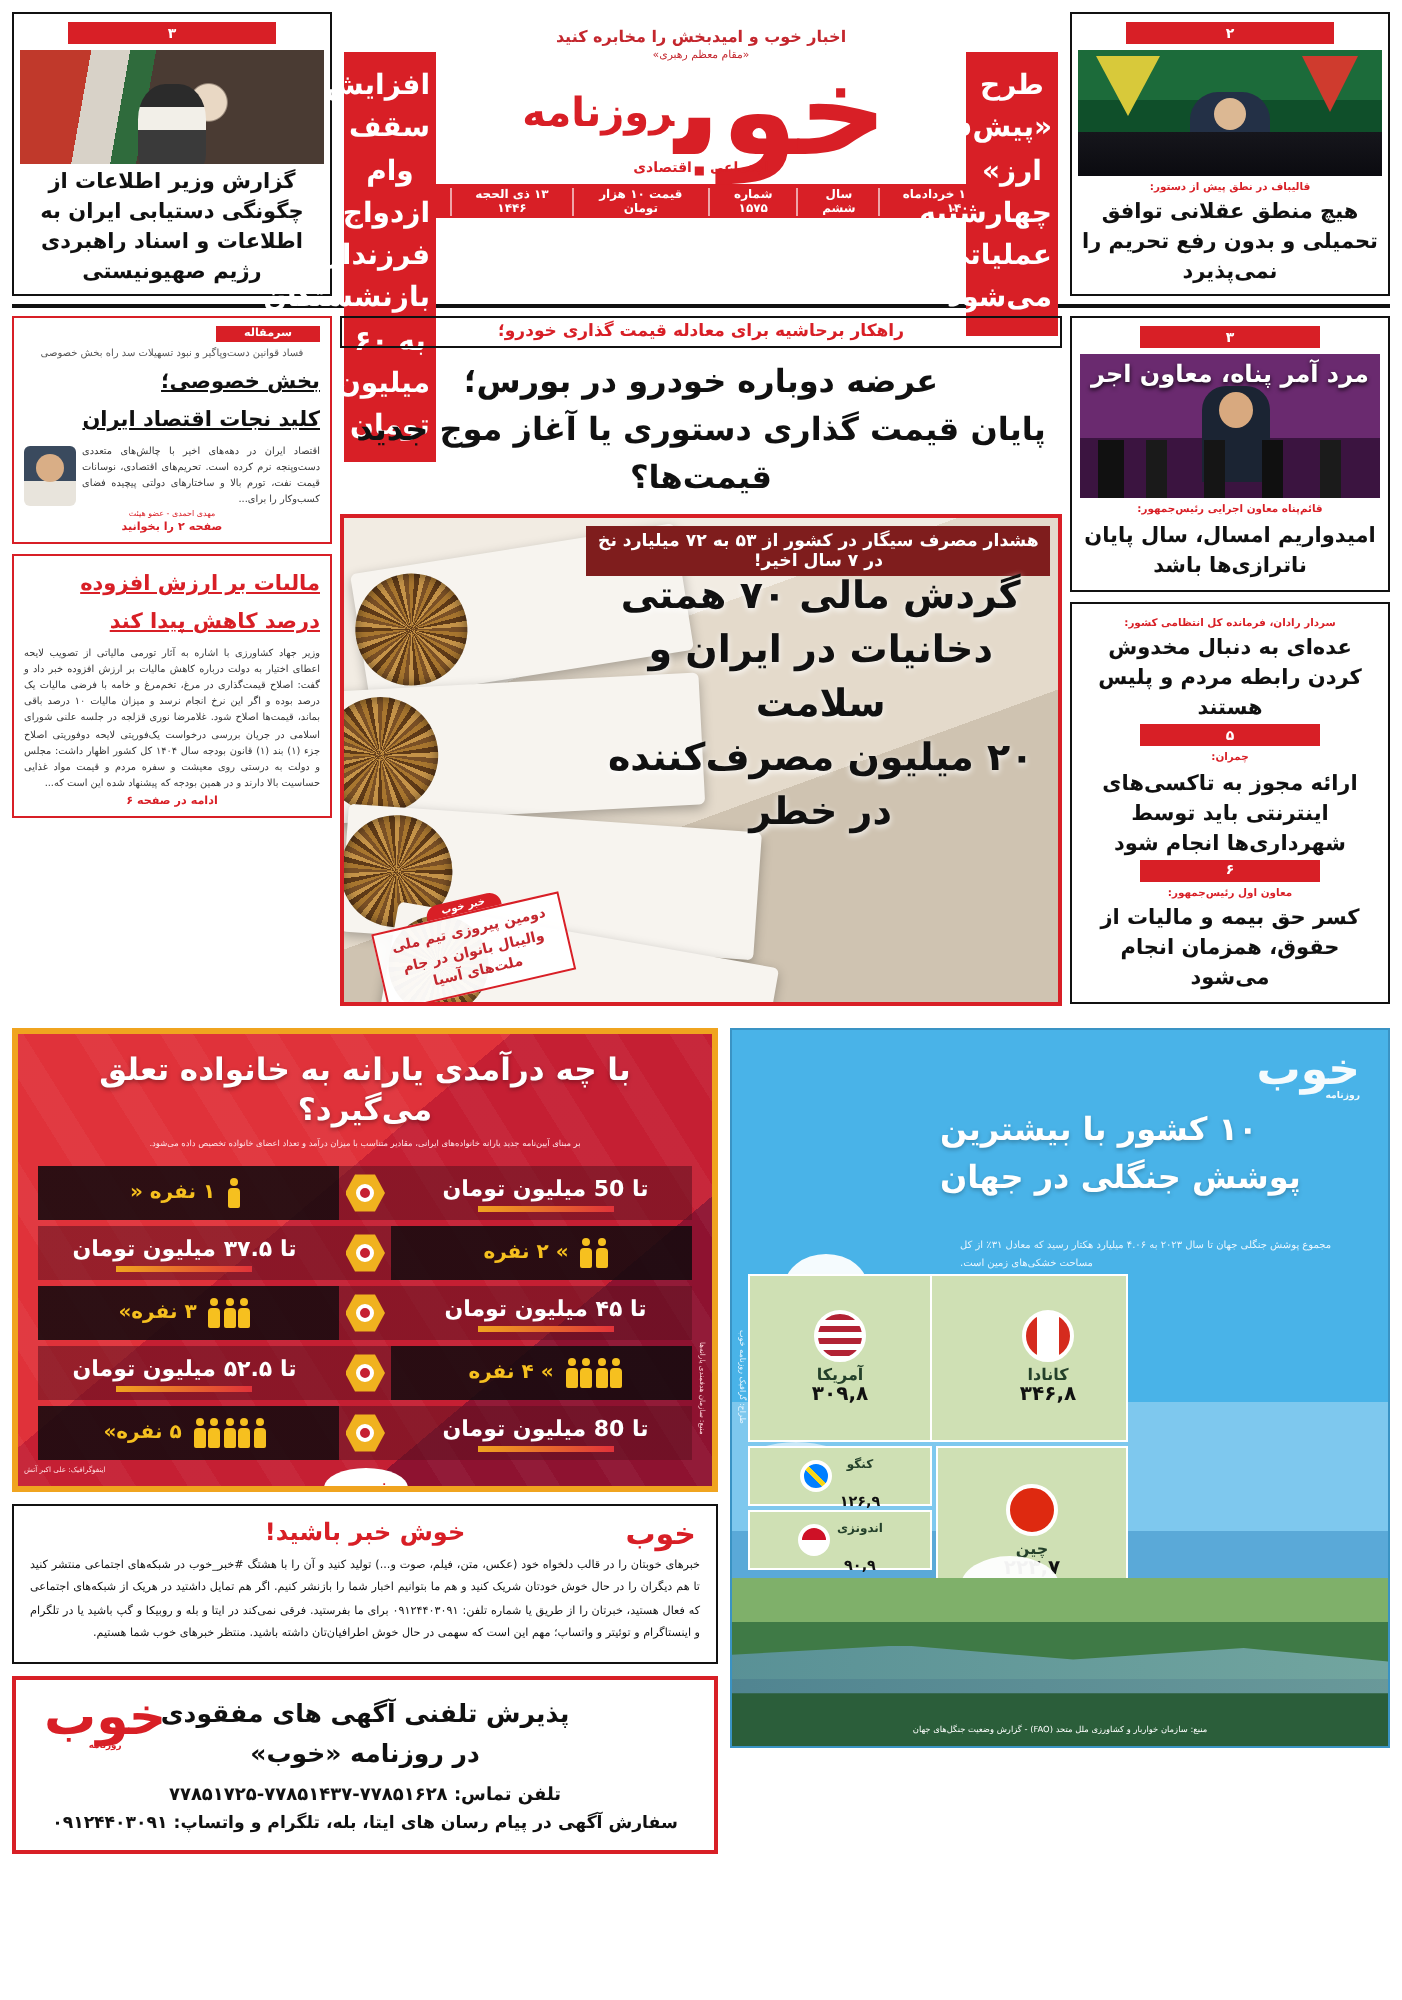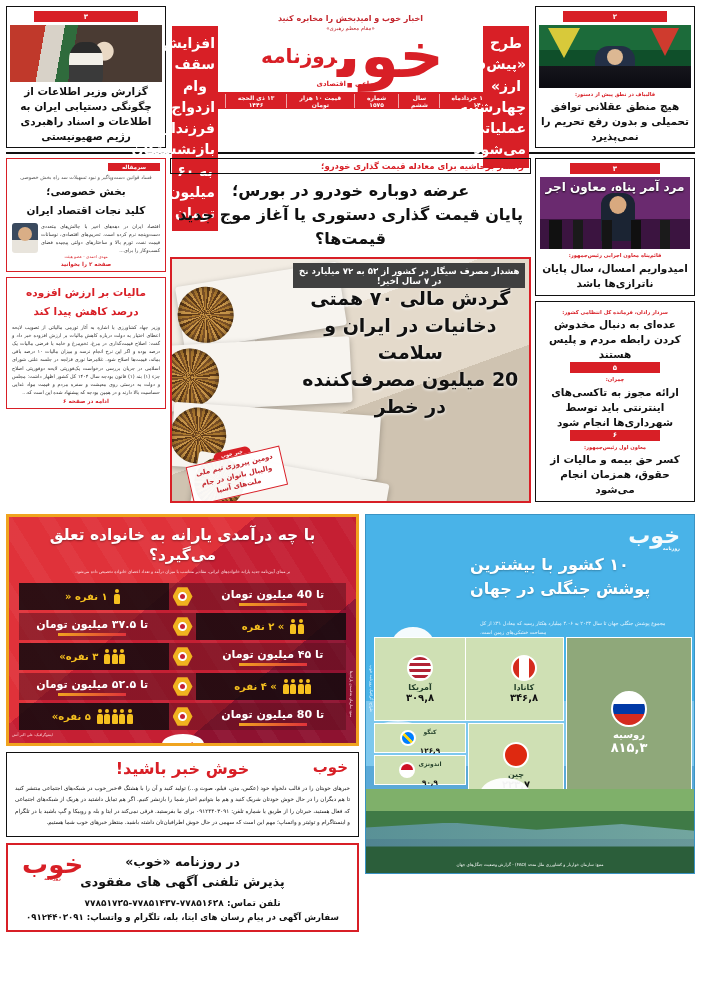--- a/index.html
+++ b/index.html
@@ -131,21 +131,21 @@
   }
   .dateline span + span { border-right:1px solid rgba(255,255,255,.6); padding-right:5px; }
 
   
   .hrule { border-top: 2.2px solid #111; margin: 4px 0 0; }
 
   
   .mid-zone { display:flex; gap:4px; margin-top: 4px; height: 350px; }
 
   .sub-head-box {
-    border:1.3px solid #111; padding:2px 6px; 
+    border:1.3px solid #111; padding:2px 6px; text-align:center;
     font-size: 8.5px; font-weight:bold; color:#d81f26; margin-bottom: 5px;
   }
   .lead-head {
     text-align:center; font-size: 16px; font-weight:bold; color:#111;
     line-height: 1.5; margin-bottom: 6px;
   }
   .lead-head .l2 { display:block; }
 
   
   .cig-wrap {
@@ -170,21 +170,21 @@
   .c1 .tob { left:-2px; top:4px; width:56px; height:56px; }
   .c2 { left:-2%; top:34%; width: 52%; height: 66px; transform: rotate(-3deg); }
   .c2 .tob { left:-4px; top:4px; width:58px; height:58px; }
   .c3 { left:0%;  top:62%; width: 58%; height: 64px; transform: rotate(4deg); }
   .c3 .tob { left:-2px; top:4px; width:56px; height:56px; }
   .c4 { left:6%;  top:86%; width: 54%; height: 58px; transform: rotate(10deg); }
   .c4 .tob { left:0px; top:3px; width:50px; height:50px; }
 
   .cig-alert {
     position:absolute; top:4px; right:4px; left:34%;
-    background:#404040; color:#fff; font-size:8.6px; font-weight:bold;
+    background:#7f1d1d; color:#fff; font-size:8.6px; font-weight:bold;
     text-align:center; padding:2.5px 4px;
   }
   .cig-title {
     position:absolute; top: 26px; right: 8px; width: 62%;
     text-align:center; font-size: 19px; font-weight:bold; color:#111;
     line-height: 1.42; text-shadow: 0 1px 3px rgba(255,255,255,.95);
   }
   .cig-stamp {
     position:absolute; bottom: 6px; left: 16px; width: 96px;
     transform: rotate(-13deg); text-align:center;
@@ -200,22 +200,22 @@
   }
 
   
   .nbox { border:1.4px solid #d81f26; padding:4px 5px; margin-bottom:5px; background:#fff; }
   .nbox-tag {
     background:#d81f26; color:#fff; font-size:5.6px; font-weight:bold;
     text-align:center; padding:1px 0; width: 52px; margin: 0 0 3px auto;
   }
   .nbox-kick { font-size: 5px; color:#555; text-align:center; line-height:1.45; }
   .nbox-title {
-    font-size: 10.5px; font-weight:bold; color:#111; text-align:center;
-    line-height:1.5; margin: 3px 0;
+    font-size: 10.5px; font-weight:bold; color:#111; 
+    line-height:1.5; margin: 3px 0; text-decoration: underline;
   }
   .nbox-title.red { color:#d81f26; }
   .nbox-body {
     font-size: 4.9px; color:#333; line-height: 1.66; text-align: justify;
     position:relative;
   }
   .nbox-body .face {
     float:left; width: 26px; height: 30px; margin: 1px 3px 1px 0;
     background: linear-gradient(#3a4a5e 0 58%, #e8e4dc 58% 100%);
     border-radius: 3px;
@@ -376,21 +376,21 @@
     color:#d81f26; font-size: 12px; font-weight:bold; line-height: 20px;
   }
   .sub-corner-l { position:absolute; left:3px; bottom:6px; font-size:3.6px; color:#ffd9dd; }
   .sub-corner-r { position:absolute; right:3px; bottom:26px; font-size:3.6px; color:#ffd9dd;
                   writing-mode: vertical-rl; }
 
   
   .gnews { border:1px solid #111; padding: 6px 8px 7px; margin-top: 6px; }
   .gnews-top { display:flex; align-items:center; justify-content:center; position:relative; }
   .gnews-logo { position:absolute; right: 2px; top:-1px; color:#d81f26; font-size:15px; font-weight:bold; }
-  .gnews-title { color:#d81f26; font-weight:bold; font-size: 16px; }
+  .gnews-title { color:#d81f26; font-weight:bold; font-size: 12px; }
   .gnews-body {
     font-size: 5.6px; color:#111; line-height: 2.05; text-align: justify; margin-top: 5px;
   }
 
   
   .adsbox { border: 2.4px solid #d81f26; padding: 7px 8px 8px; margin-top: 6px; position:relative; }
   .ads-logo { position:absolute; left: 14px; top: 6px; color:#d81f26; font-size: 26px; font-weight:bold; line-height:1; }
   .ads-logo small { display:block; font-size: 4.4px; letter-spacing:1px; text-align:center; }
   .ads-title { font-size: 12.5px; font-weight:bold; color:#111; text-align:center; line-height:1.6; }
   .ads-line { font-size: 9px; font-weight:bold; color:#111; text-align:center; margin-top: 6px; }
@@ -501,21 +501,21 @@
           </div>
         <div class="cig c4">
             <span class="paper"></span>
             <span class="tob"></span>
           </div>
 
         <div class="cig-alert">هشدار مصرف سیگار در کشور از ۵۳ به ۷۲ میلیارد نخ در ۷ سال اخیر!</div>
         <div class="cig-title">
           <div>گردش مالی ۷۰ همتی</div>
           <div>دخانیات در ایران و سلامت</div>
-          <div>20 میلیون مصرف‌کننده در خطر</div>
+          <div>۲۰ میلیون مصرف‌کننده در خطر</div>
         </div>
         <div class="cig-stamp">
           <div class="tag">خبر خوب</div>
           <div class="body">دومین پیروزی تیم ملی والیبال بانوان در جام ملت‌های آسیا</div>
         </div>
       </div>
     </div>
 
     <div class="col-left">
       <div class="nbox">
@@ -551,25 +551,20 @@
         <div class="forest-title">
           <div>۱۰ کشور با بیشترین</div>
           <div>پوشش جنگلی در جهان</div>
         </div>
         <div class="forest-sub">مجموع پوشش جنگلی جهان تا سال ۲۰۲۳ به ۴.۰۶ میلیارد هکتار رسید که معادل ۳۱٪ از کل مساحت خشکی‌های زمین است.</div>
 
         <div class="cloud cl1"></div>
         <div class="cloud cl3"></div>
 
         <div class="tiles">
-          <div class="tile t-russia">
-            <span class="flag" style="width:36px;height:36px;background:linear-gradient(#fff 0 33%,#0039a6 33% 66%,#d52b1e 66%);"></span>
-            <span class="nm">روسیه</span>
-            <span class="vl">۸۱۵,۳</span>
-          </div>
           <div class="tile t-canada">
             <span class="flag" style="width:26px;height:26px;background:linear-gradient(90deg,#d52b1e 0 26%,#fff 26% 74%,#d52b1e 74%);"></span>
             <span class="nm">کانادا</span>
             <span class="vl">۳۴۶,۸</span>
           </div>
           <div class="tile t-usa">
             <span class="flag" style="width:26px;height:26px;background:repeating-linear-gradient(#b22234 0 3px,#fff 3px 6px);"></span>
             <span class="nm">آمریکا</span>
             <span class="vl">۳۰۹,۸</span>
           </div>
@@ -622,21 +617,21 @@
 
     <div class="bot-right">
 
       <div class="subsidy">
         <div class="sub-title">با چه درآمدی یارانه به خانواده تعلق می‌گیرد؟</div>
         <div class="sub-desc">بر مبنای آیین‌نامه جدید یارانه خانواده‌های ایرانی، مقادیر متناسب با میزان درآمد و تعداد اعضای خانواده تخصیص داده می‌شود.</div>
         <div class="rows">
 
           <div class="srow">
             <div class="amount">
-              <span>تا 40 میلیون تومان</span>
+              <span>تا 50 میلیون تومان</span>
               <span class="bar"></span>
             </div>
             <div class="hexwrap">
                 <span class="hex">
                   <i></i>
                 </span>
               </div>
             <div class="people">
               <span class="figs">
                   <span class="fig"></span>
@@ -740,20 +735,20 @@
           <span class="gnews-title">خوش خبر باشید!</span>
         </div>
         <div class="gnews-body">خبرهای خوبتان را در قالب دلخواه خود (عکس، متن، فیلم، صوت و...) تولید کنید و آن را با هشتگ #خبر_خوب در شبکه‌های اجتماعی منتشر کنید تا هم دیگران را در حال خوش خودتان شریک کنید و هم ما بتوانیم اخبار شما را بازنشر کنیم. اگر هم تمایل داشتید در هریک از شبکه‌های اجتماعی که فعال هستید، خبرتان را از طریق یا شماره تلفن: ۰۹۱۲۴۴۰۳۰۹۱ برای ما بفرستید. فرقی نمی‌کند در ایتا و بله و روبیکا و گپ باشید یا در تلگرام و اینستاگرام و توئیتر و واتساپ؛ مهم این است که سهمی در حال خوش اطرافیان‌تان داشته باشید. منتظر خبرهای خوب شما هستیم.</div>
       </div>
 
       <div class="adsbox">
         <div class="ads-logo">
           <span>خوب</span>
           <small>روزنامه</small>
         </div>
+        <div class="ads-title">پذیرش تلفنی آگهی های مفقودی</div>
         <div class="ads-title">در روزنامه «خوب»</div>
-        <div class="ads-title">پذیرش تلفنی آگهی های مفقودی</div>
         <div class="ads-line">تلفن تماس: ۷۷۸۵۱۶۲۸-۷۷۸۵۱۴۳۷-۷۷۸۵۱۷۲۵</div>
         <div class="ads-line2">سفارش آگهی در پیام رسان های ایتا، بله، تلگرام و واتساپ: ۰۹۱۲۴۴۰۳۰۹۱</div>
       </div>
     </div>
   </div>
 </div>
 
 </body></html>

